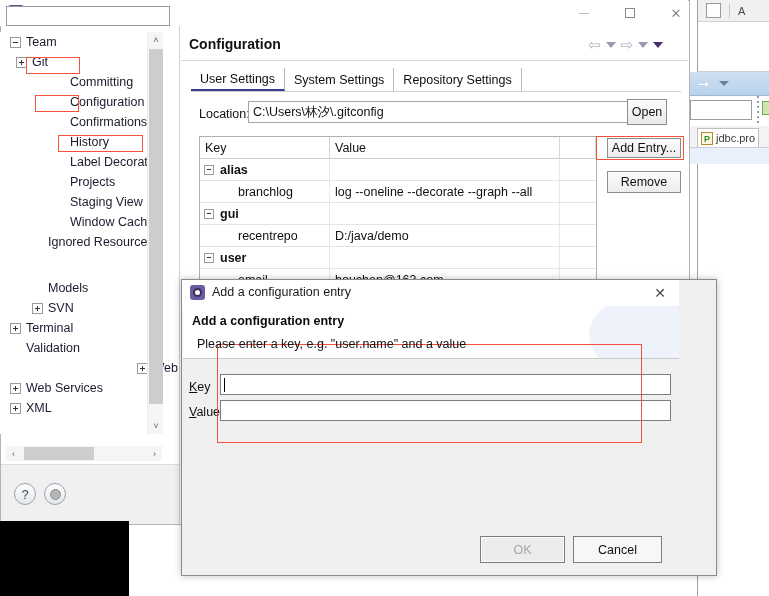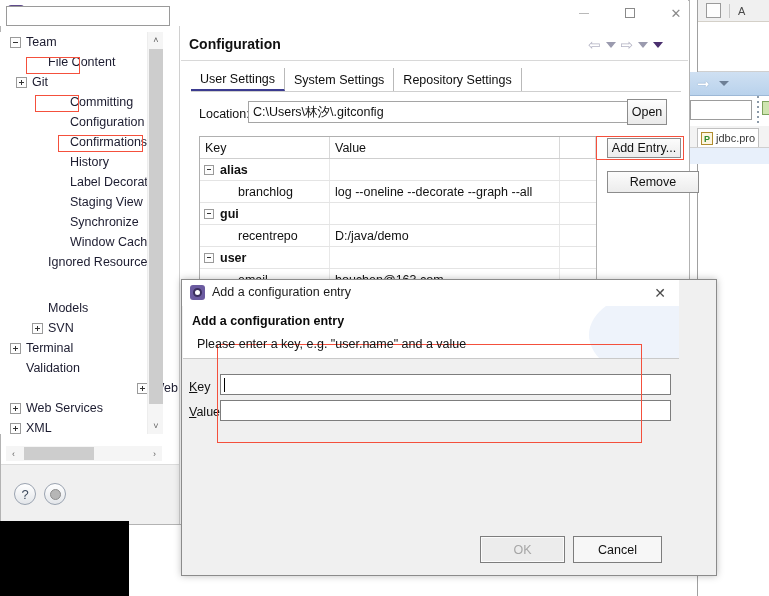--- a/index.html
+++ b/index.html
@@ -126,21 +126,21 @@
   .td.pad{flex:1;border-right:none;}
   .grp{font-weight:bold;}
   .child{padding-left:34px;}
   .tree-exp{width:10px;height:10px;border:1px solid #9a9a9a;background:#fdfdfd;box-sizing:border-box;
       position:relative;flex:0 0 auto;margin-right:6px;}
   .tree-exp::before{content:"";position:absolute;left:2px;top:3.5px;width:4px;height:1px;background:#333;}
 
   #add-entry-btn{left:607px;top:138px;width:74px;height:20px;background:linear-gradient(#fcfcfc,#ececec);
       border:1px solid #8c8c8c;box-sizing:border-box;display:flex;align-items:center;justify-content:center;
       font-size:12.5px;color:#111;}
-  #remove-btn{left:607px;top:171px;width:92px;height:22px;background:linear-gradient(#fcfcfc,#ececec);
+  #remove-btn{left:607px;top:171px;width:74px;height:22px;background:linear-gradient(#fcfcfc,#ececec);
       border:1px solid #8c8c8c;box-sizing:border-box;display:flex;align-items:center;justify-content:center;
       font-size:12.5px;color:#111;}
 
   
   .redbox{border:1.5px solid #f4503c;box-sizing:border-box;pointer-events:none;}
 
   
   #dialog{left:181px;top:279px;width:536px;height:297px;background:#f0f0f0;
       border:1px solid #8b8b8b;box-sizing:border-box;box-shadow:0 0 7px rgba(0,0,0,.25);}
   #dlg-titlebar{left:0;top:0;width:497px;height:26px;background:#ffffff;}
@@ -235,24 +235,20 @@
 <div class="abs" id="prefs-left"></div>
 <div class="abs" id="filter-box">
   <input id="filter-input" type="text" placeholder="" style="">
 </div>
 
 <div class="abs" id="tree-area">
     <div class="tree-row" style="padding-left: 10px;">
       <span class="expander"></span>
       <span class="tree-label">Team</span>
     </div>
-    <div class="tree-row" style="padding-left: 32px;">
-      <span class="no-exp"></span>
-      <span class="tree-label">File Content</span>
-    </div>
     <div class="tree-row" style="padding-left: 16px;">
       <span class="expander plus"></span>
       <span class="tree-label">Git</span>
     </div>
     <div class="tree-row" style="padding-left: 54px;">
       <span class="no-exp"></span>
       <span class="tree-label">Committing</span>
     </div>
     <div class="tree-row" style="padding-left: 54px;">
       <span class="no-exp"></span>
@@ -265,25 +261,25 @@
     <div class="tree-row" style="padding-left: 54px;">
       <span class="no-exp"></span>
       <span class="tree-label">History</span>
     </div>
     <div class="tree-row" style="padding-left: 54px;">
       <span class="no-exp"></span>
       <span class="tree-label">Label Decoratio</span>
     </div>
     <div class="tree-row" style="padding-left: 54px;">
       <span class="no-exp"></span>
+      <span class="tree-label">Projects</span>
+    </div>
+    <div class="tree-row" style="padding-left: 54px;">
+      <span class="no-exp"></span>
       <span class="tree-label">Staging View</span>
-    </div>
-    <div class="tree-row" style="padding-left: 54px;">
-      <span class="no-exp"></span>
-      <span class="tree-label">Synchronize</span>
     </div>
     <div class="tree-row" style="padding-left: 54px;">
       <span class="no-exp"></span>
       <span class="tree-label">Window Cache</span>
     </div>
     <div class="tree-row" style="padding-left: 32px;">
       <span class="no-exp"></span>
       <span class="tree-label">Ignored Resources</span>
     </div>
     <div class="tree-row" style="padding-left: 32px; margin-top: 26px;">

